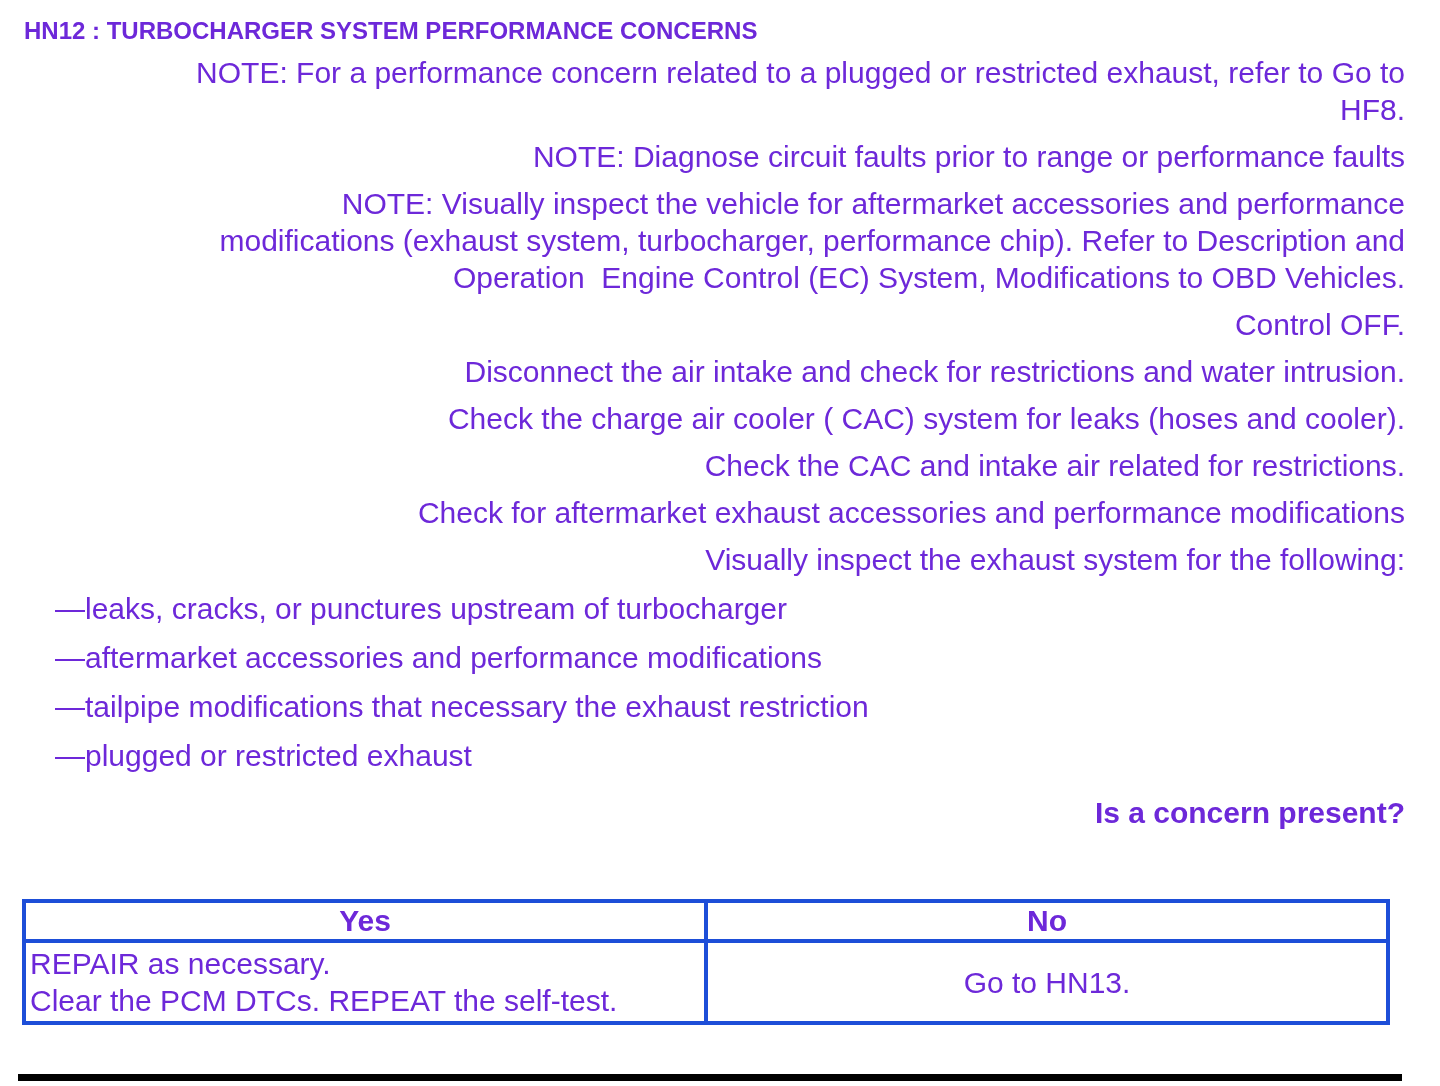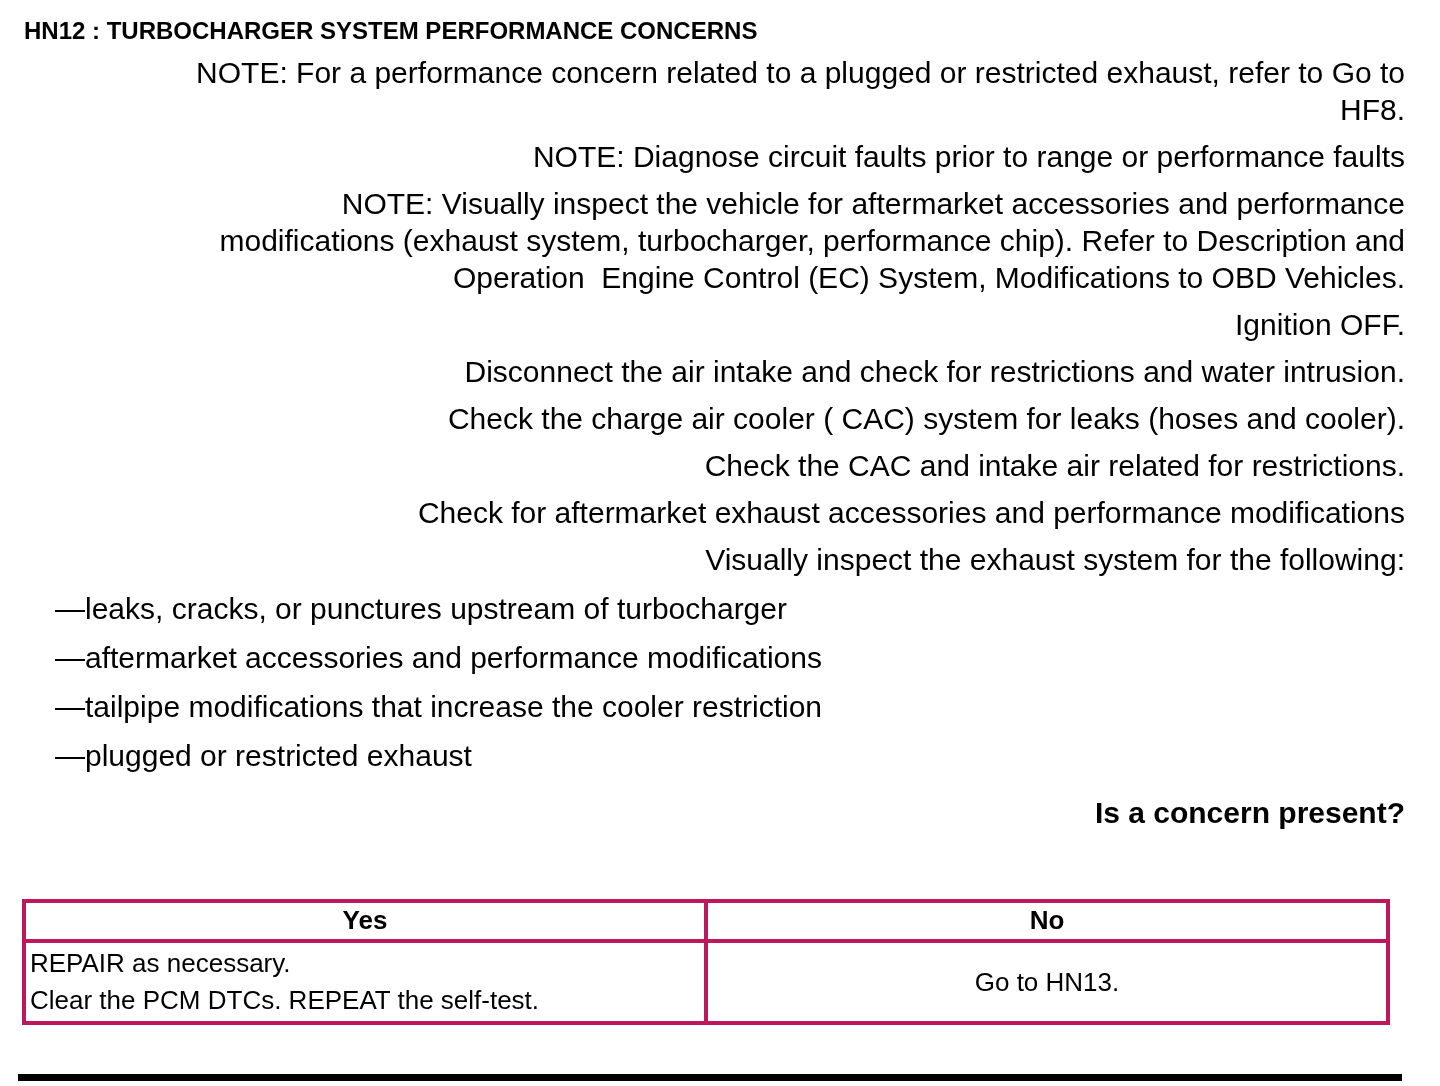--- a/index.html
+++ b/index.html
@@ -5,21 +5,21 @@
   html, body {
     margin: 0;
     padding: 0;
     background: #ffffff;
   }
   .page {
     position: relative;
     width: 1440px;
     height: 1086px;
     background: #ffffff;
-    color: #000000;
+    color: #6d28d9;
     font-family: "Liberation Sans", sans-serif;
     overflow: hidden;
   }
   .doc {
     padding-top: 16px;
   }
   h1.title {
     font-size: 24px;
     line-height: 30px;
     font-weight: bold;
@@ -48,22 +48,22 @@
     margin-bottom: 0;
   }
   table.decision {
     border-collapse: collapse;
     table-layout: fixed;
     width: 1368px;
     margin: 68px 0 0 22px;
   }
   table.decision th,
   table.decision td {
-    border: 4px solid #be185d;
-    font-size: 26px;
+    border: 4px solid #1d4ed8;
+    font-size: 30px;
   }
   table.decision th {
     font-weight: bold;
     text-align: center;
     line-height: 33px;
     padding: 1px 0 2px 0;
   }
   td.cell-yes {
     text-align: left;
     vertical-align: middle;
@@ -91,31 +91,31 @@
 
     <h1 class="title">HN12 : TURBOCHARGER SYSTEM PERFORMANCE CONCERNS</h1>
 
     <p class="body">NOTE: For a performance concern related to a plugged or restricted exhaust, refer to Go to
 HF8.</p>
     <p class="body">NOTE: Diagnose circuit faults prior to range or performance faults</p>
     <p class="body">NOTE: Visually inspect the vehicle for aftermarket accessories and performance
 modifications (exhaust system, turbocharger, performance chip). Refer to Description and
 Operation  Engine Control (EC) System, Modifications to OBD Vehicles.</p>
 
-    <p class="body">Ignition OFF.</p>
+    <p class="body">Control OFF.</p>
     <p class="body">Disconnect the air intake and check for restrictions and water intrusion.</p>
     <p class="body">Check the charge air cooler ( CAC) system for leaks (hoses and cooler).</p>
     <p class="body">Check the CAC and intake air related for restrictions.</p>
     <p class="body">Check for aftermarket exhaust accessories and performance modifications</p>
 
     <p class="body intro">Visually inspect the exhaust system for the following:</p>
     <div>
       <p class="dash-item">—leaks, cracks, or punctures upstream of turbocharger</p>
       <p class="dash-item">—aftermarket accessories and performance modifications</p>
-      <p class="dash-item">—tailpipe modifications that increase the cooler restriction</p>
+      <p class="dash-item">—tailpipe modifications that necessary the exhaust restriction</p>
       <p class="dash-item">—plugged or restricted exhaust</p>
     </div>
 
     <p class="body question">Is a concern present?</p>
 
     <table class="decision">
       <thead>
         <tr>
           <th>Yes</th>
           <th>No</th>

